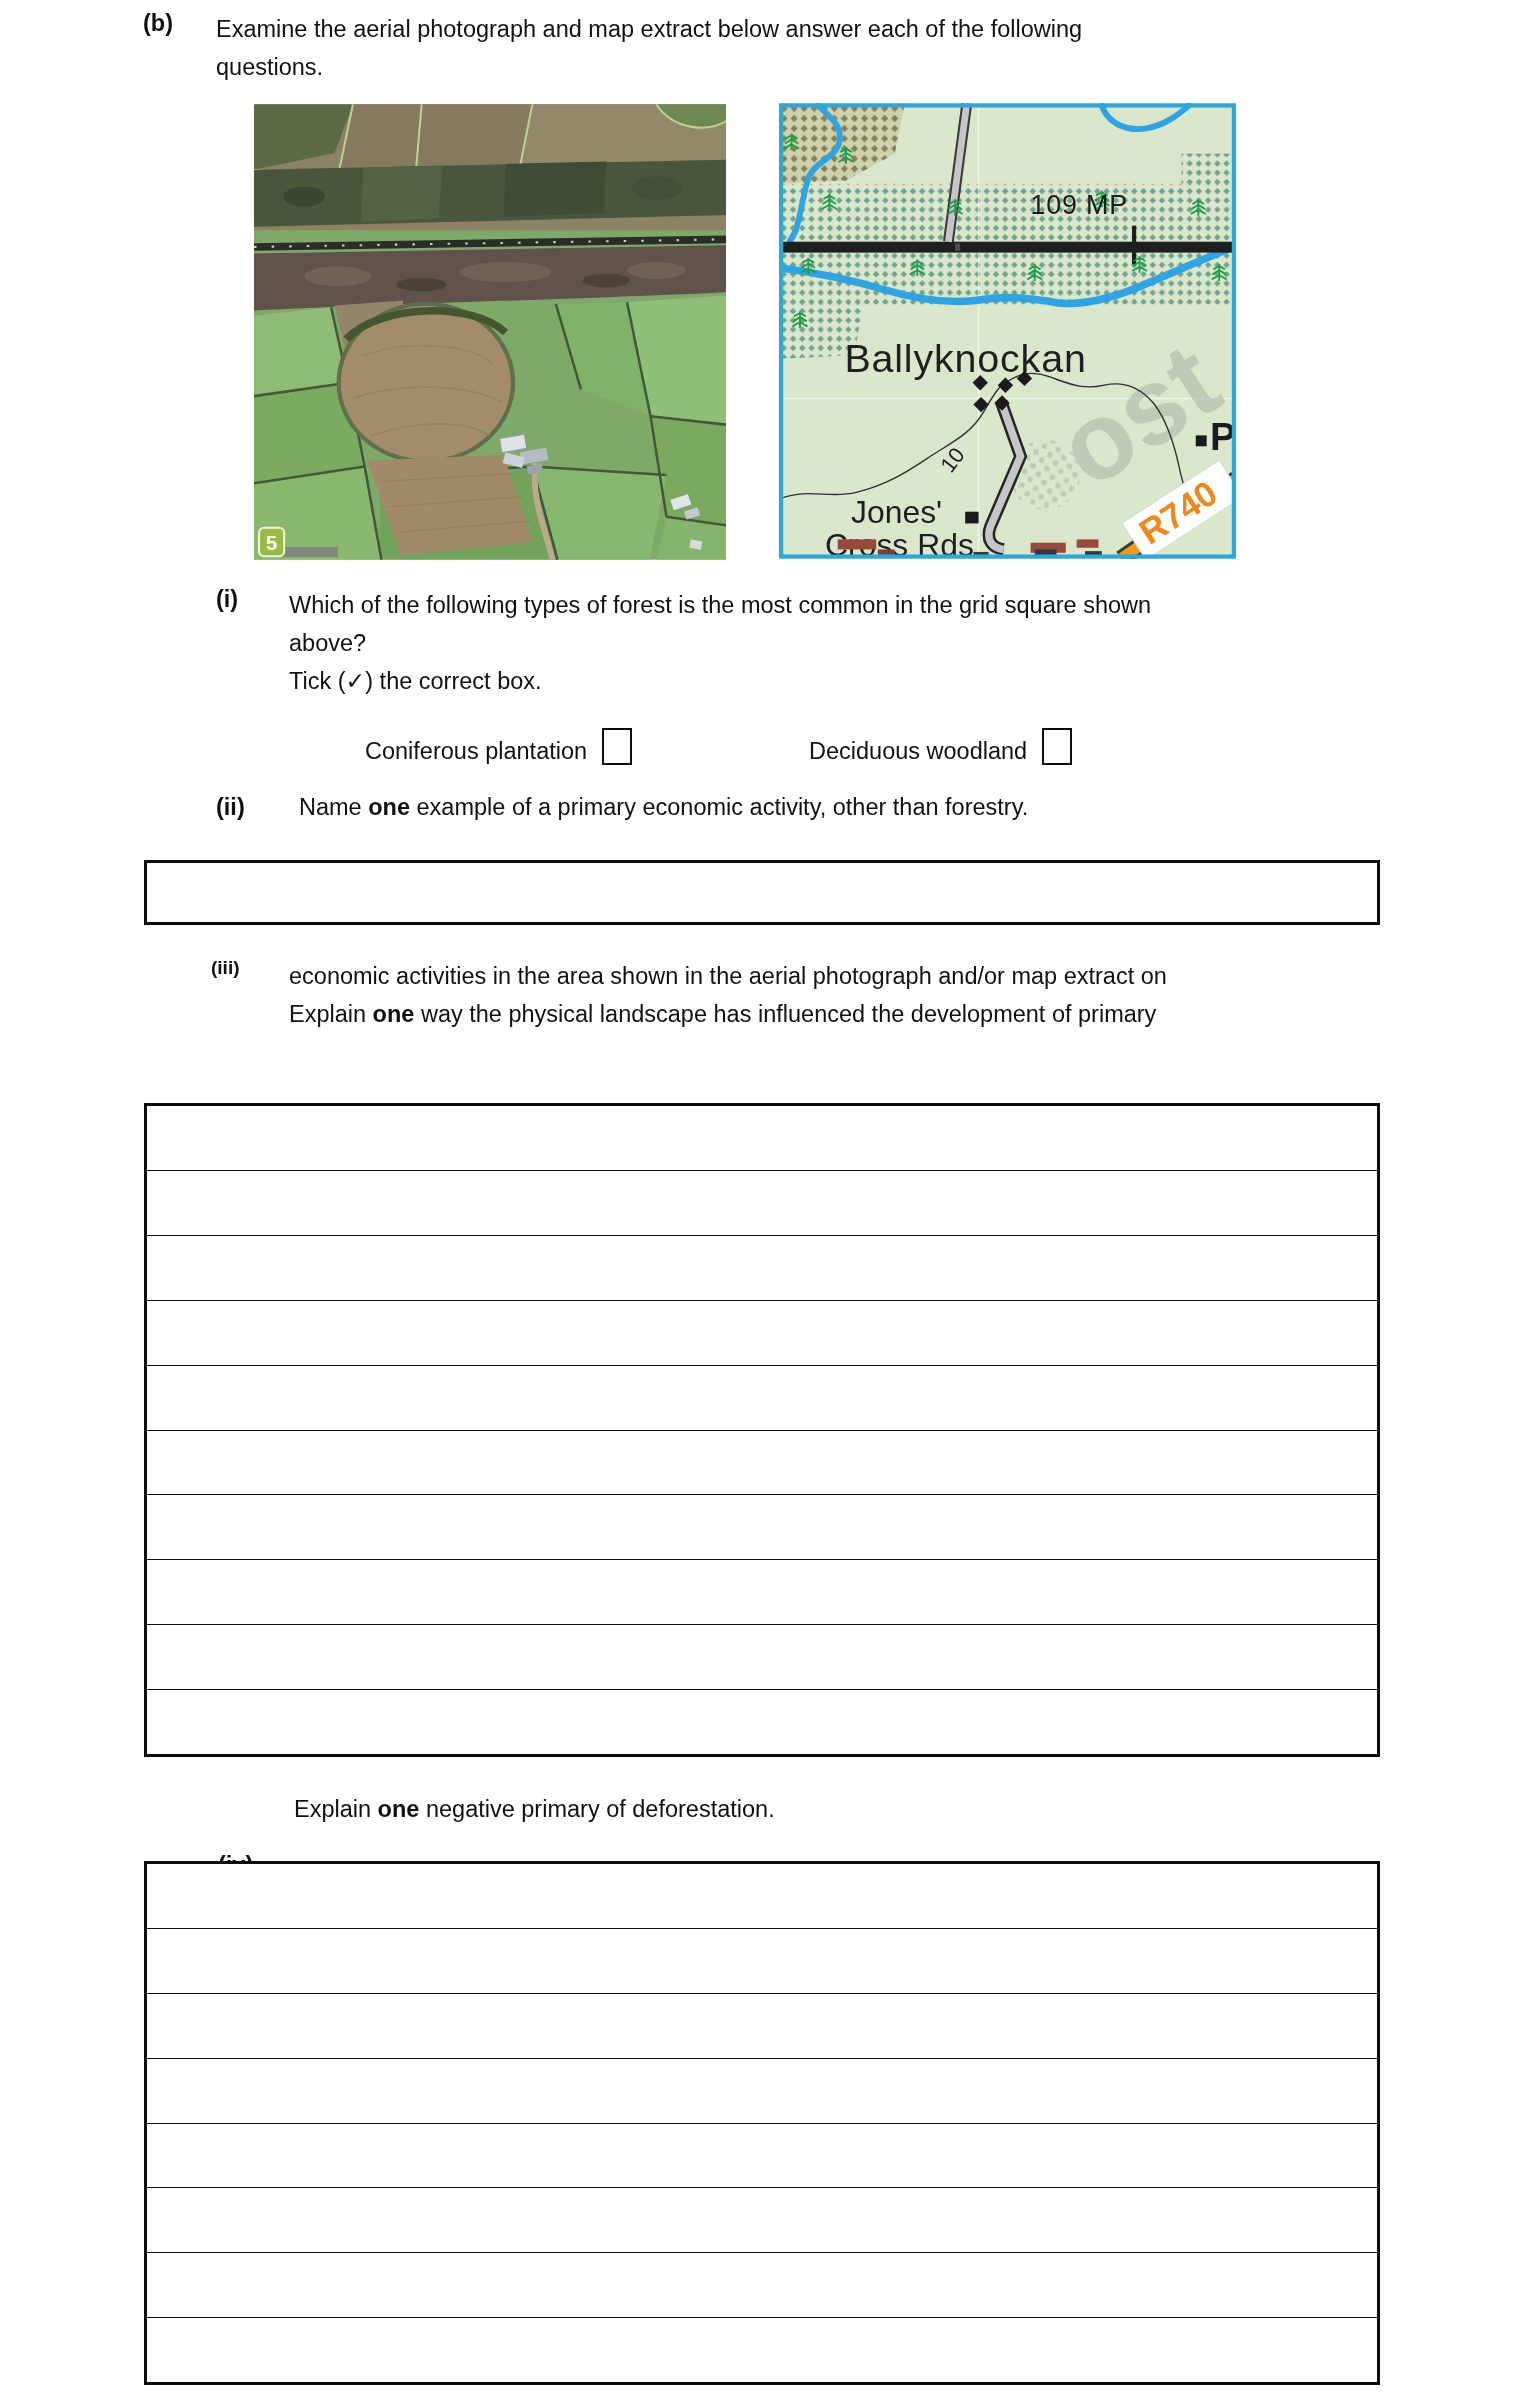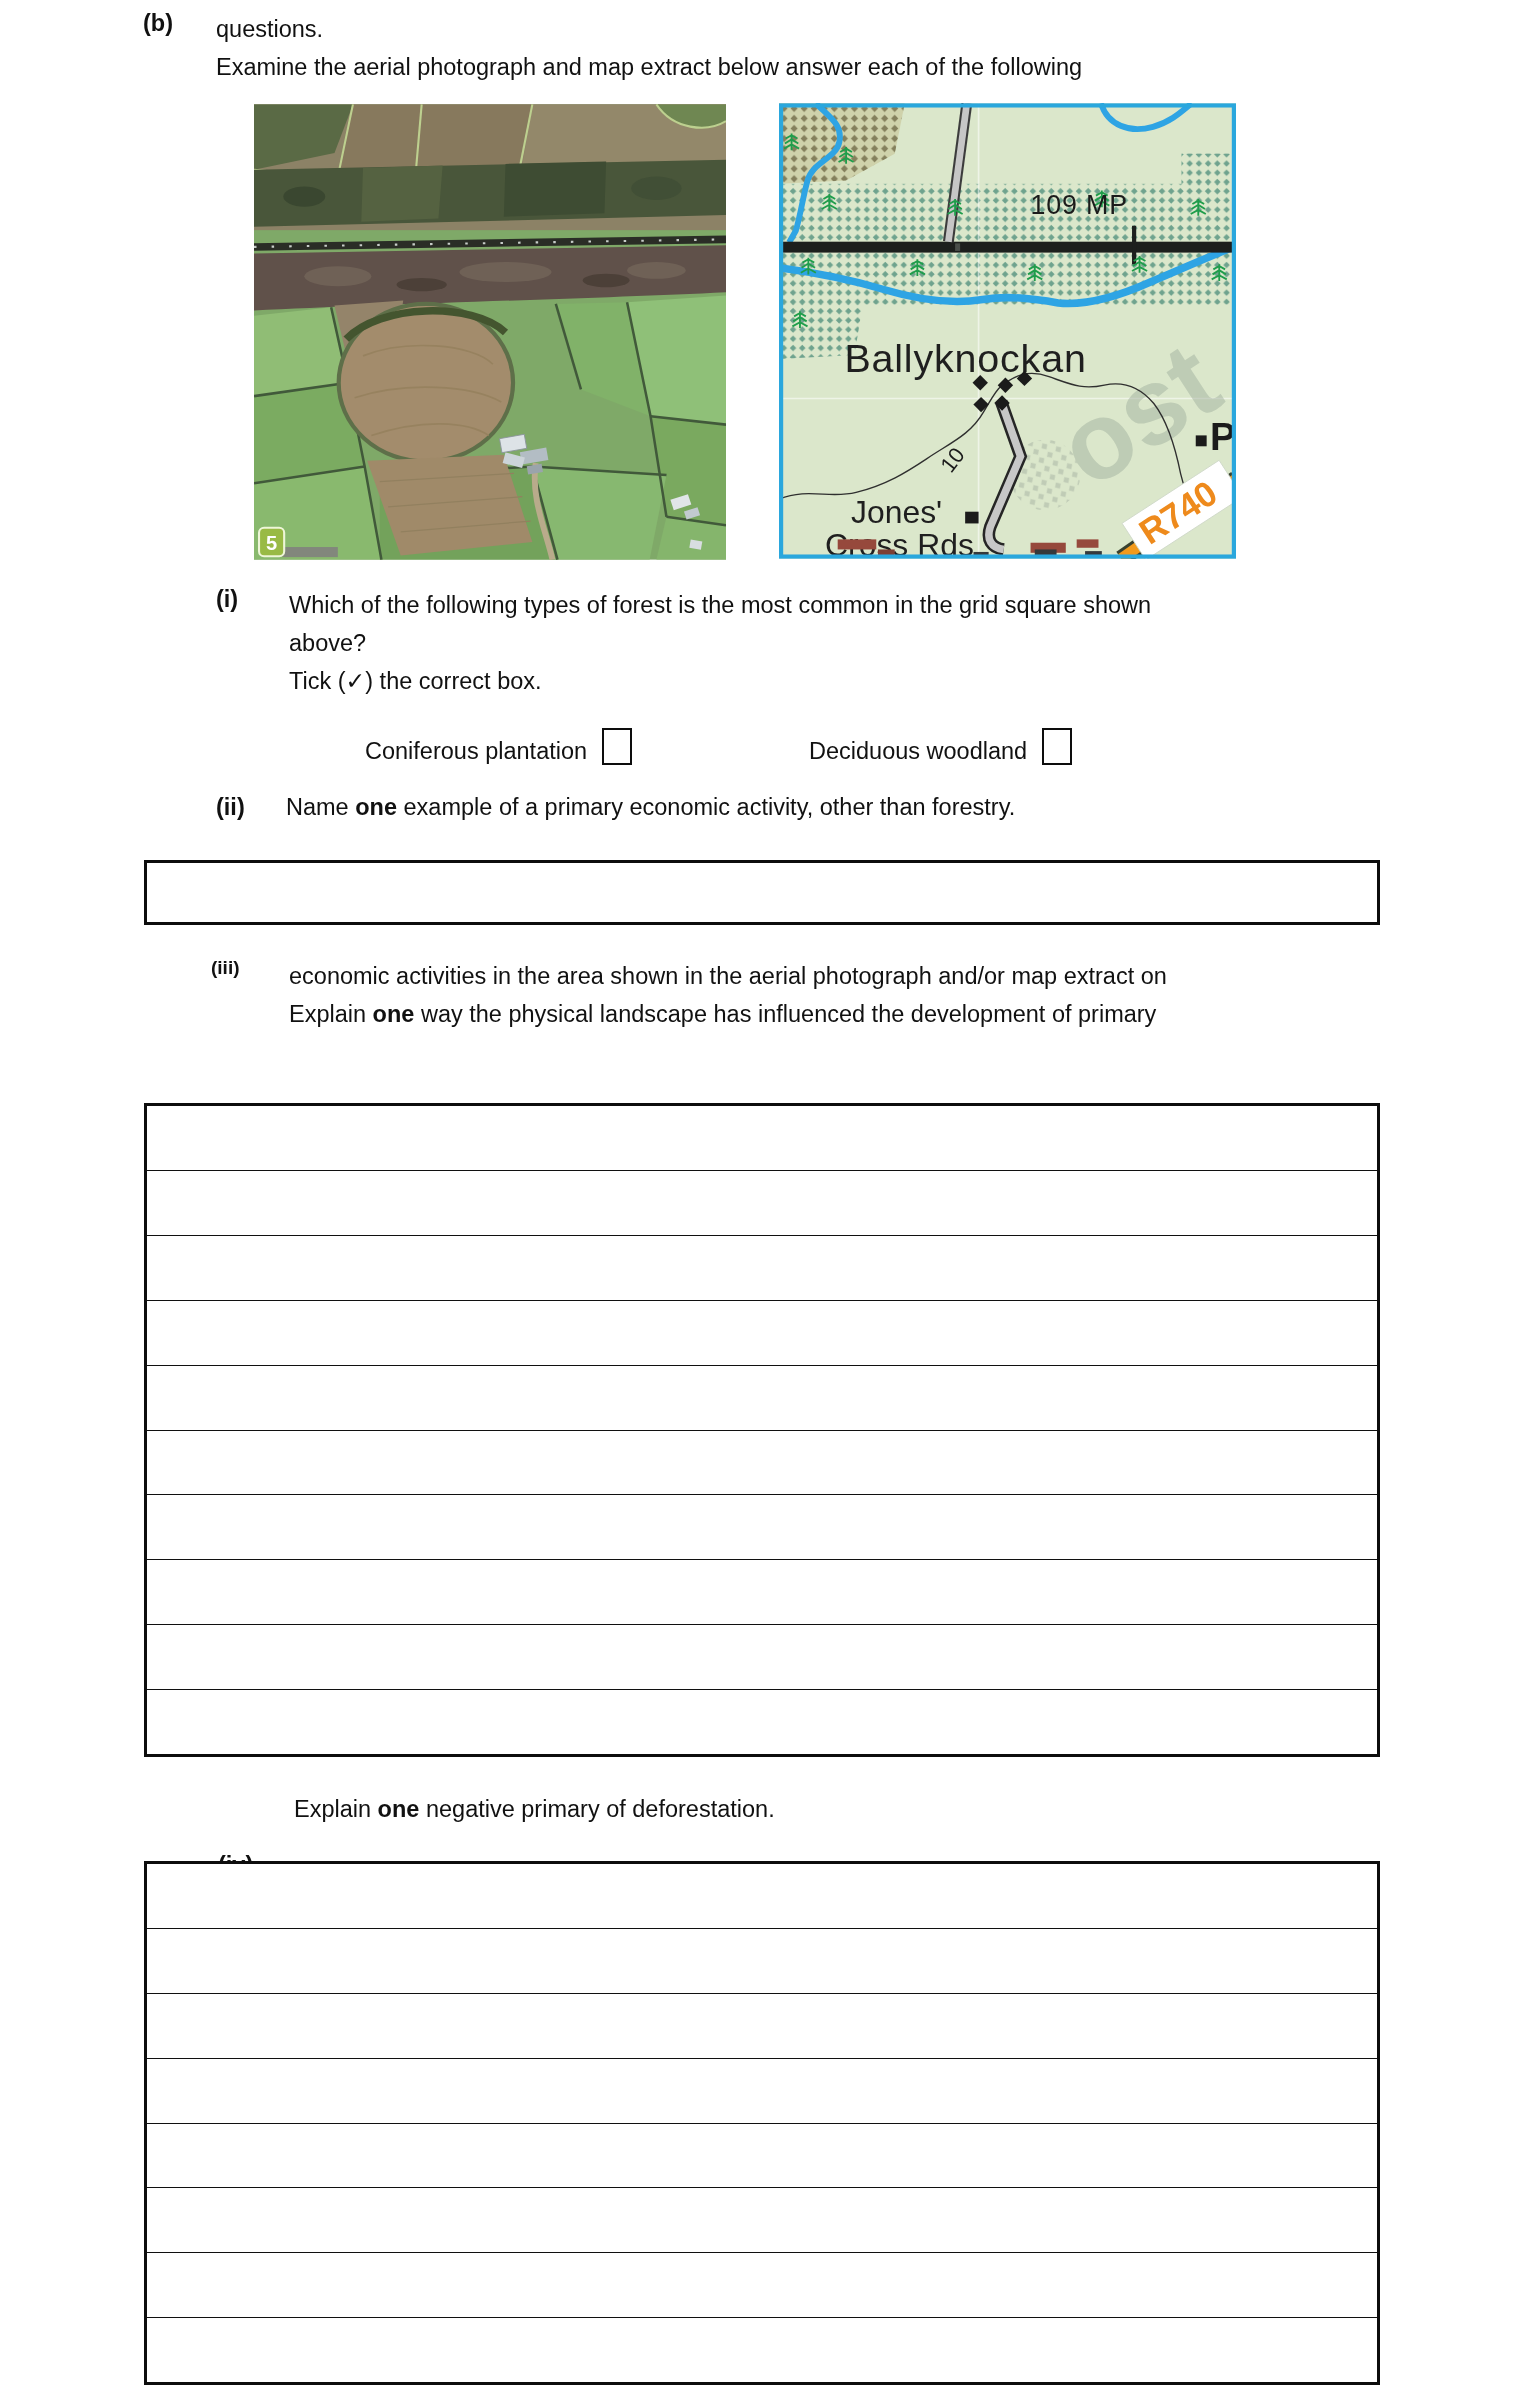--- a/index.html
+++ b/index.html
@@ -26,22 +26,22 @@
   .answer-box .row + .row{border-top:1.7px solid #101010;}
   svg text{font-family:"Liberation Sans", sans-serif;}
 </style>
 </head>
 <body>
 
 <div class="page">
 
   <div class="abs qlabel" style="left:143px;top:10px;font-size:23.5px;">(b)</div>
   <div class="abs qtext" style="left:216px;top:10px;">
+    <div class="b-line">Examine the aerial photograph and map extract below answer each of the following</div>
     <div class="b-line">questions.</div>
-    <div class="b-line">Examine the aerial photograph and map extract below answer each of the following</div>
   </div>
 
   <svg class="abs" style="left:254px;top:104px;" width="472" height="456" viewBox="0 0 563 543">
     <rect width="563" height="543" fill="#7fa968"></rect>
 
     <rect width="563" height="150" fill="#8c8266"></rect>
     <polygon points="0,0 118,0 96,58 0,78" fill="#5a6a45"></polygon>
     <polygon points="118,0 332,0 312,88 98,96" fill="#87795d"></polygon>
     <polygon points="332,0 563,0 563,72 318,86" fill="#93886a"></polygon>
     <path d="M480,0 C500,30 540,34 563,20 L563,0 Z" fill="#6f8752"></path>
@@ -261,21 +261,21 @@
   <div class="opt" style="left:365px;top:725px;">
     <span>Coniferous plantation</span>
     <span class="cbox"></span>
   </div>
   <div class="opt" style="left:809px;top:725px;">
     <span>Deciduous woodland</span>
     <span class="cbox"></span>
   </div>
 
   <div class="abs qlabel" style="left:216px;top:794px;font-size:23.5px;">(ii)</div>
-  <div class="q-row" style="left:286px;top:794px;white-space:nowrap;"><span>Name </span><span class="bold">one</span><span> example of a primary economic activity, other than forestry.</span></div>
+  <div class="q-row" style="left:299px;top:794px;white-space:nowrap;"><span>Name </span><span class="bold">one</span><span> example of a primary economic activity, other than forestry.</span></div>
 
   <div class="answer-box" style="top:860px;height:65px;">
     <div class="row"></div>
   </div>
 
   <div class="abs qlabel" style="left:211px;top:957px;font-size:19px;text-align:center;">(iii)</div>
   <div class="abs qtext" style="left:289px;top:957px;">
     <div>economic activities in the area shown in the aerial photograph and/or map extract on</div>
     <div><span>Explain </span><span class="bold">one</span><span> way the physical landscape has influenced the development of primary</span></div>
   </div>

